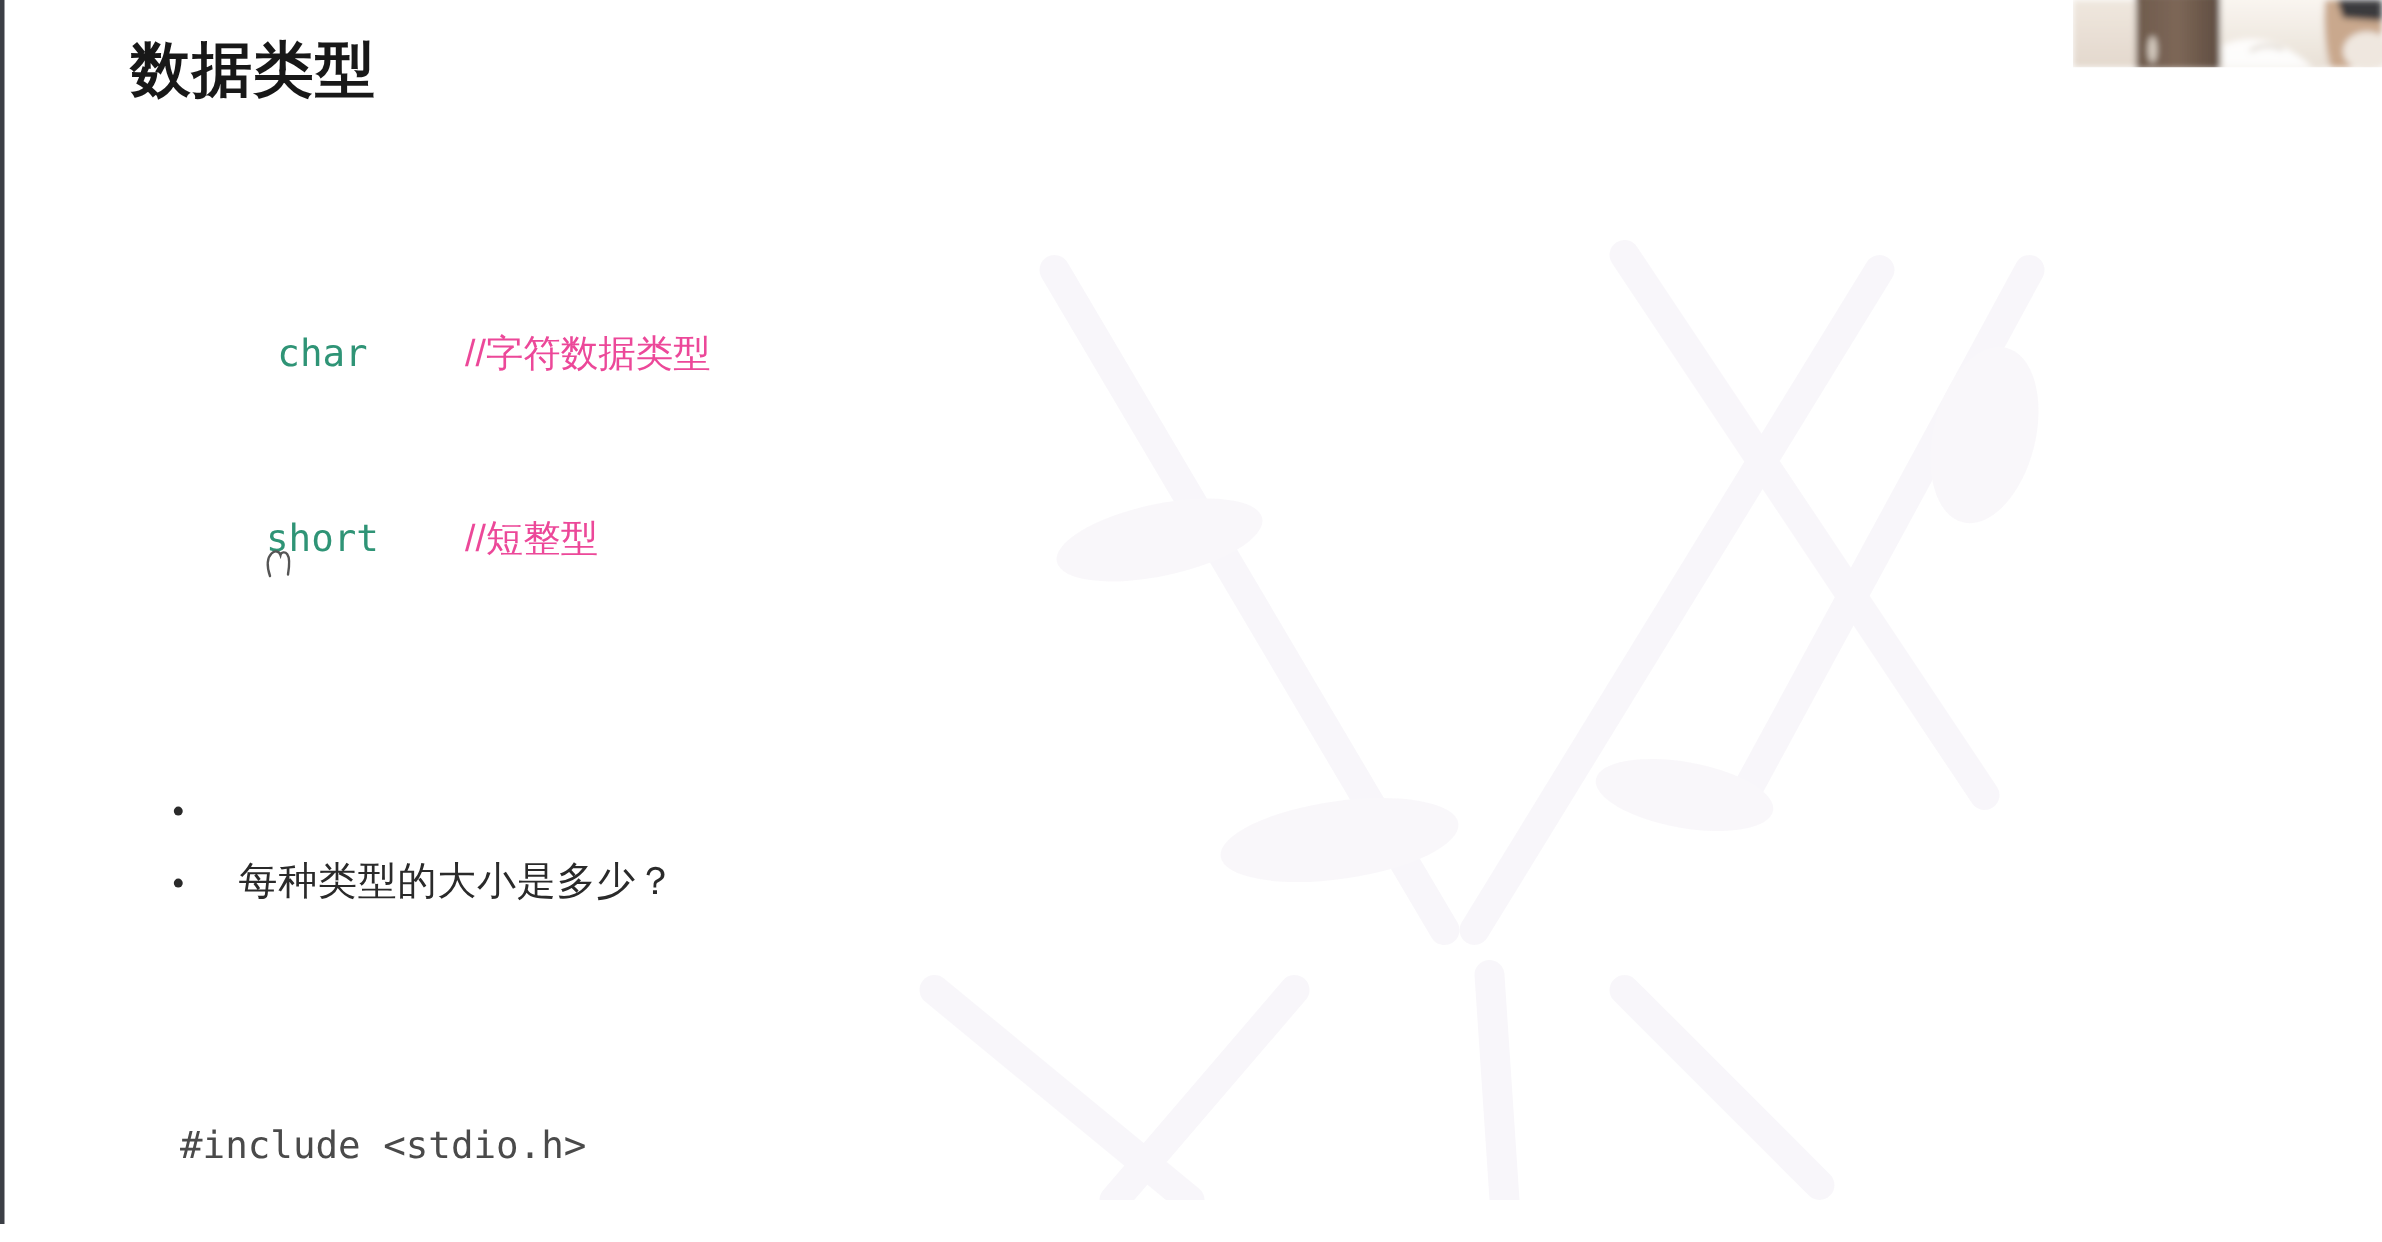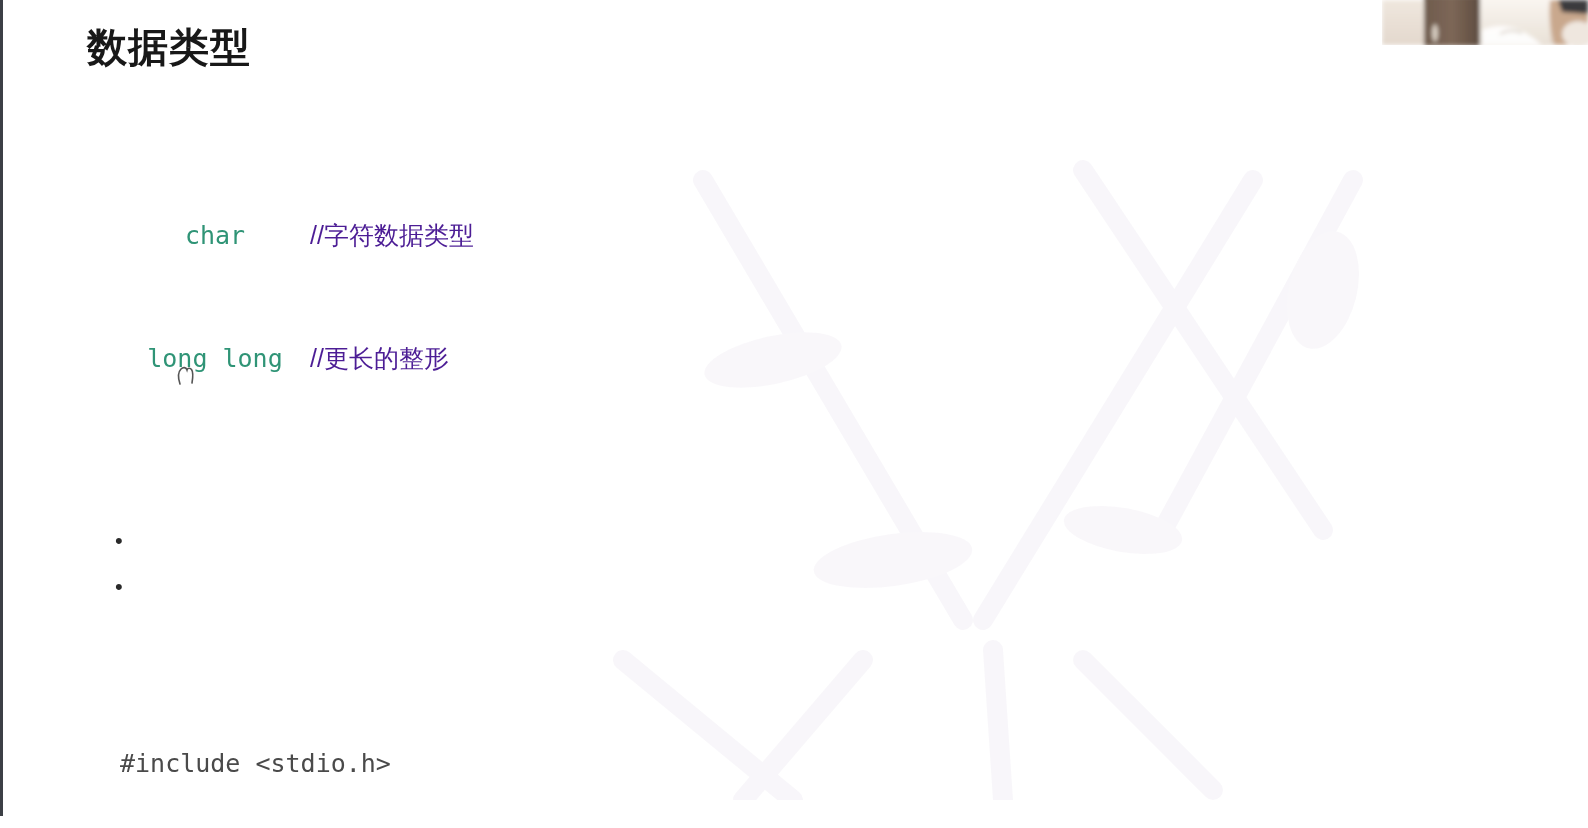--- a/index.html
+++ b/index.html
@@ -66,21 +66,21 @@
     white-space: pre;
   }
   .type-row { display: block; height: 41.3px; }
   .kw {
     color: #2f9476;
     display: inline-block;
     width: 190px;
     text-align: center;
   }
   .cmt {
-    color: #4c1d95;
+    color: #ec4899;
   }
   .cmt-cjk { font-family: "Liberation Sans", "DejaVu Sans", sans-serif; }
 
   
   .cursor-artifact {
     position: absolute;
     left: 172px;
     top: 364px;
     width: 22px;
     height: 24px;
@@ -164,38 +164,39 @@
       </g>
     </svg>
   </div>
 
   <div class="content">
 
     <div class="slide-title">数据类型</div>
 
     <div class="type-list">
       <span class="type-row"><span class="kw">char</span><span class="cmt cmt-cjk">//字符数据类型</span></span>
-      <span class="type-row"><span class="kw">long long</span><span class="cmt cmt-cjk">//更长的整形</span></span>
+      <span class="type-row"><span class="kw">short</span><span class="cmt cmt-cjk">//短整型</span></span>
       
       
       
     </div>
 
     <div class="cursor-artifact">
       <svg viewBox="0 0 22 24" xmlns="http://www.w3.org/2000/svg" aria-hidden="true">
         <path d="M5 20 C3 14 3 8 6 5 C8 3 11 3 12 6 C12.5 4 15 3.5 16.5 5.5 C18 7.5 18 13 17 19" fill="none" stroke="#555" stroke-width="1.6" stroke-linecap="round"></path>
       </svg>
     </div>
 
     <div class="bullets">
       <div class="bullet-item">
         <span class="bullet-dot">•</span>
       </div>
       <div class="bullet-item">
         <span class="bullet-dot">•</span>
+        <span class="bullet-text">每种类型的大小是多少？</span>
       </div>
     </div>
 
     <div class="code-block">
       <span class="code-line"><span class="c-plain">#include &lt;stdio.h&gt;</span></span>
 
       
 
       
 

